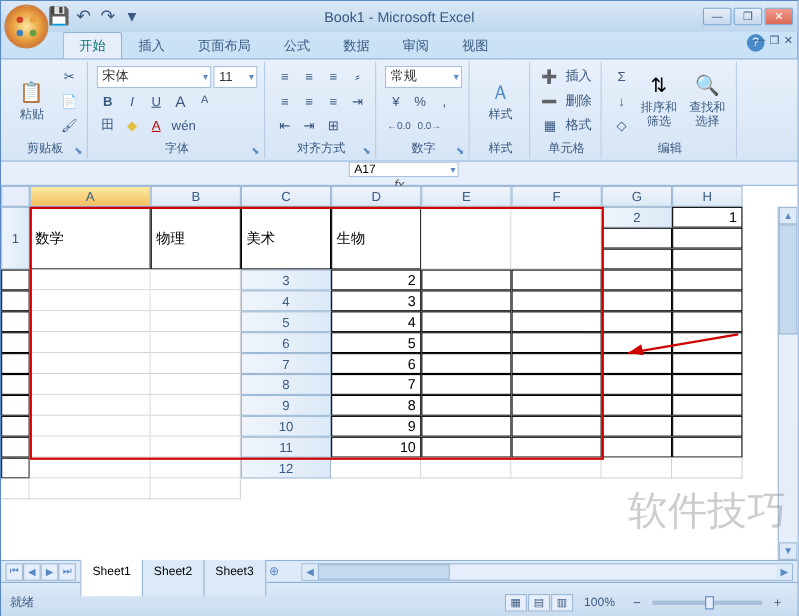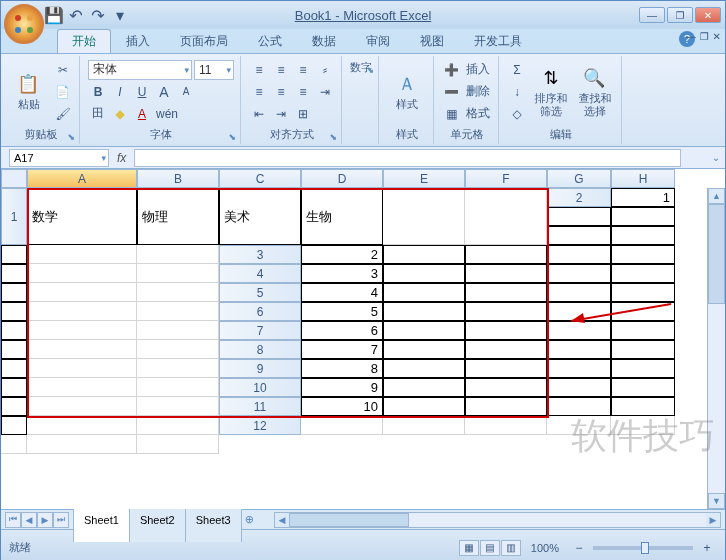--- a/index.html
+++ b/index.html
@@ -1,21 +1,21 @@
 <!DOCTYPE html>
 <html><head>
 <meta charset="utf-8">
 <style>
 * { margin:0; padding:0; box-sizing:border-box; font-family:"Microsoft YaHei","SimSun",sans-serif; }
 body { background:#bdd7ee; width:726px; height:560px; overflow:hidden; position:relative; }
 .window { width:726px; height:560px; background:linear-gradient(#cde4f7,#aecde8); border:1px solid #5a8ac6; }
 .titlebar { height:28px; background:linear-gradient(#dce9f7,#bdd7ee); display:flex; align-items:center; padding:0 4px; position:relative; }
 .qat { display:flex; gap:4px; align-items:center; margin-left:40px; }
 .qat-btn { width:18px; height:18px; display:flex; align-items:center; justify-content:center; color:#3b5a82; cursor:pointer; }
-.title { position:absolute; left:50%; transform:translateX(-50%); color:#3b5a82; font-size:13px;text-decoration:underline; }
+.title { position:absolute; left:50%; transform:translateX(-50%); color:#3b5a82; font-size:13px; }
 .winbtns { position:absolute; right:4px; display:flex; gap:2px; }
 .winbtn { width:26px; height:16px; background:linear-gradient(#e8f0fb,#c5d9ee); border:1px solid #7ba7d1; border-radius:2px; display:flex; align-items:center; justify-content:center; font-size:10px; color:#3b5a82; cursor:pointer; }
 .winbtn.close { background:linear-gradient(#f29b8c,#d96a56); color:#fff; }
 .office-btn { position:absolute; left:4px; top:4px; width:40px; height:40px; border-radius:50%; background:radial-gradient(#fce8a0,#e8a040,#c05028); border:2px solid #d08040; z-index:10; display:flex; align-items:center; justify-content:center; cursor:pointer; }
 .office-btn svg { width:24px; height:24px; }
 .tabs { height:24px; display:flex; align-items:flex-end; padding-left:56px; gap:0; background:transparent; position:relative; }
 .tab { padding:3px 14px; font-size:12px; color:#3b5a82; cursor:pointer; border:1px solid transparent; border-bottom:none; }
 .tab.active { background:#e6eefb; border-color:#8db2d8; border-radius:3px 3px 0 0; color:#0f766e; }
 .tabs .help { position:absolute; right:30px; top:2px; width:16px; height:16px; border-radius:50%; background:#4a8ac8; color:#fff; font-size:11px; display:flex; align-items:center; justify-content:center; cursor:pointer; }
 .tabs .underbtns { position:absolute; right:4px; top:2px; display:flex; gap:4px; }
@@ -26,21 +26,21 @@
 .group-label { text-align:center; font-size:11px; color:#3b5a82; padding-top:2px; position:relative; }
 .group-label .expand { position:absolute; right:-2px; bottom:0; font-size:9px; color:#5a8ac6; cursor:pointer; }
 .bigbtn { width:40px; display:flex; flex-direction:column; align-items:center; justify-content:center; gap:2px; cursor:pointer; padding:2px; }
 .bigbtn .icon { width:24px; height:24px; display:flex; align-items:center; justify-content:center; font-size:18px; }
 .bigbtn .lbl { font-size:11px; color:#3b5a82; text-align:center; line-height:1.1; }
 .col { display:flex; flex-direction:column; gap:2px; justify-content:center; }
 .smallbtn { height:20px; min-width:20px; display:flex; align-items:center; justify-content:center; font-size:12px; cursor:pointer; padding:0 2px; color:#3b5a82; }
 .row { display:flex; gap:2px; align-items:center; }
 .combo { height:20px; border:1px solid #a8c0db; background:#fff; font-size:12px; padding:0 14px 0 4px; display:flex; align-items:center; cursor:pointer; position:relative; color:#333; }
 .combo::after { content:"▾"; position:absolute; right:2px; font-size:9px; color:#5a8ac6; }
-.namebox-row { height:22px; background:#e6eefb; border-bottom:1px solid #8db2d8; display:flex; align-items:center; }
+.namebox-row { height:22px; background:#e6eefb; border-bottom:1px solid #8db2d8; display:flex; align-items:center;flex-direction:column; }
 .namebox { width:100px; height:18px; border:1px solid #a8c0db; background:#fff; margin-left:8px; font-size:11px; padding:0 4px; display:flex; align-items:center; position:relative; }
 .namebox::after { content:"▾"; position:absolute; right:2px; font-size:9px; color:#5a8ac6; }
 .fx-btn { margin:0 8px; font-style:italic; color:#555; font-size:12px; cursor:pointer; }
 .formula-bar { flex:1; height:18px; border:1px solid #a8c0db; background:#fff; margin-right:26px; }
 .fbar-expand { width:18px; text-align:center; color:#5a8ac6; cursor:pointer; font-size:10px; }
 .sheet-area { background:#fff; position:relative; height:340px; overflow:hidden; }
 .grid { display:grid; grid-template-columns:26px 110px 82px 82px 82px 82px 82px 64px 64px; grid-auto-rows:19px; }
 .grid .corner { background:#e6eefb; border:1px solid #9cb8d4; }
 .grid .colh { background:linear-gradient(#f0f5fb,#dce9f7); border:1px solid #9cb8d4; text-align:center; font-size:12px; color:#3b5a82; display:flex; align-items:center; justify-content:center; cursor:pointer; }
 .grid .colh.sel { background:linear-gradient(#fce8a0,#f5c060); }
@@ -49,21 +49,21 @@
 .grid .cell.bordered { border:1px solid #000; }
 .grid .cell.right { justify-content:flex-end; }
 .tallrow { grid-row:span 3; }
 .diag-cell { position:relative; overflow:hidden; }
 .diag-cell svg { position:absolute; inset:0; width:100%; height:100%; }
 .diag-cell .t1 { position:absolute; right:6px; top:2px; font-size:13px; }
 .diag-cell .t2 { position:absolute; left:28px; top:20px; font-size:13px; }
 .diag-cell .t3 { position:absolute; left:4px; bottom:2px; font-size:13px; }
 .red-border { position:absolute; border:2px solid #d00000; top:19px; left:26px; width:522px; height:230px; pointer-events:none; }
 .red-arrow { position:absolute; top:130px; left:560px; pointer-events:none; }
-.watermark { position:absolute; right:10px; bottom:48px; font-size:36px; color:rgba(130,130,130,0.4); font-family:"SimHei"; pointer-events:none; }
+.watermark { position:absolute; right:10px; bottom:20px; font-size:36px; color:rgba(130,130,130,0.4); font-family:"SimHei"; pointer-events:none; }
 .sheet-tabs { height:20px; background:#dce9f7; display:flex; align-items:center; border-top:1px solid #8db2d8; }
 .sheet-nav { display:flex; gap:0; margin:0 4px; }
 .sheet-nav span { width:16px; height:16px; border:1px solid #9cb8d4; background:#e6eefb; display:flex; align-items:center; justify-content:center; font-size:9px; color:#5a8ac6; cursor:pointer; }
 .sheet-tab { padding:16px 10px; font-size:11px; background:#fff; border:1px solid #9cb8d4; border-bottom:none; margin-right:-1px; cursor:pointer; }
 .sheet-tab.inactive { background:#dce9f7; }
 .hscroll { flex:1; height:16px; margin:0 4px 0 20px; background:#e6eefb; border:1px solid #9cb8d4; position:relative; }
 .hscroll .thumb { position:absolute; left:14px; width:120px; top:0; bottom:0; background:#c5d9ee; border:1px solid #9cb8d4; }
 .hscroll .arr { position:absolute; width:14px; top:0; bottom:0; background:#dce9f7; display:flex; align-items:center; justify-content:center; font-size:9px; color:#5a8ac6; }
 .statusbar { height:36px; background:linear-gradient(#dce9f7,#c5d9ee); border-top:1px solid #8db2d8; display:flex; align-items:center; padding:13px 8px; font-size:11px; color:#3b5a82; justify-content:space-between; }
 .zoom { display:flex; align-items:center; gap:4px; }
@@ -103,21 +103,20 @@
   </div>
 
   <div class="tabs">
     <div class="tab active">开始</div>
     <div class="tab">插入</div>
     <div class="tab">页面布局</div>
     <div class="tab">公式</div>
     <div class="tab">数据</div>
     <div class="tab">审阅</div>
     <div class="tab">视图</div>
-    <div class="tab">开发工具</div>
     <div class="help">?</div>
     <div class="underbtns">
       <span>—</span>
       <span>❐</span>
       <span>✕</span>
     </div>
   </div>
 
   <div class="ribbon">
     <div class="group">
@@ -175,20 +174,32 @@
         <div class="row">
           <span class="smallbtn">⇤</span>
           <span class="smallbtn">⇥</span>
           <span class="smallbtn">⊞</span>
         </div>
       </div>
       <div class="group-label"><span>对齐方式</span><span class="expand">⬊</span></div>
     </div>
 
     <div class="group">
+      <div class="group-body col">
+        <div class="combo" style="width:70px">常规</div>
+        <div class="row">
+          <span class="smallbtn">¥</span>
+          <span class="smallbtn">%</span>
+          <span class="smallbtn">,</span>
+        </div>
+        <div class="row">
+          <span class="smallbtn" style="font-size:9px">←0.0</span>
+          <span class="smallbtn" style="font-size:9px">0.0→</span>
+        </div>
+      </div>
       <div class="group-label"><span>数字</span><span class="expand">⬊</span></div>
     </div>
 
     <div class="group">
       <div class="group-body">
         <div class="bigbtn">
           <span class="icon" style="color:#4a8ac8">Ａ</span>
           <span class="lbl">样式</span>
         </div>
       </div>

